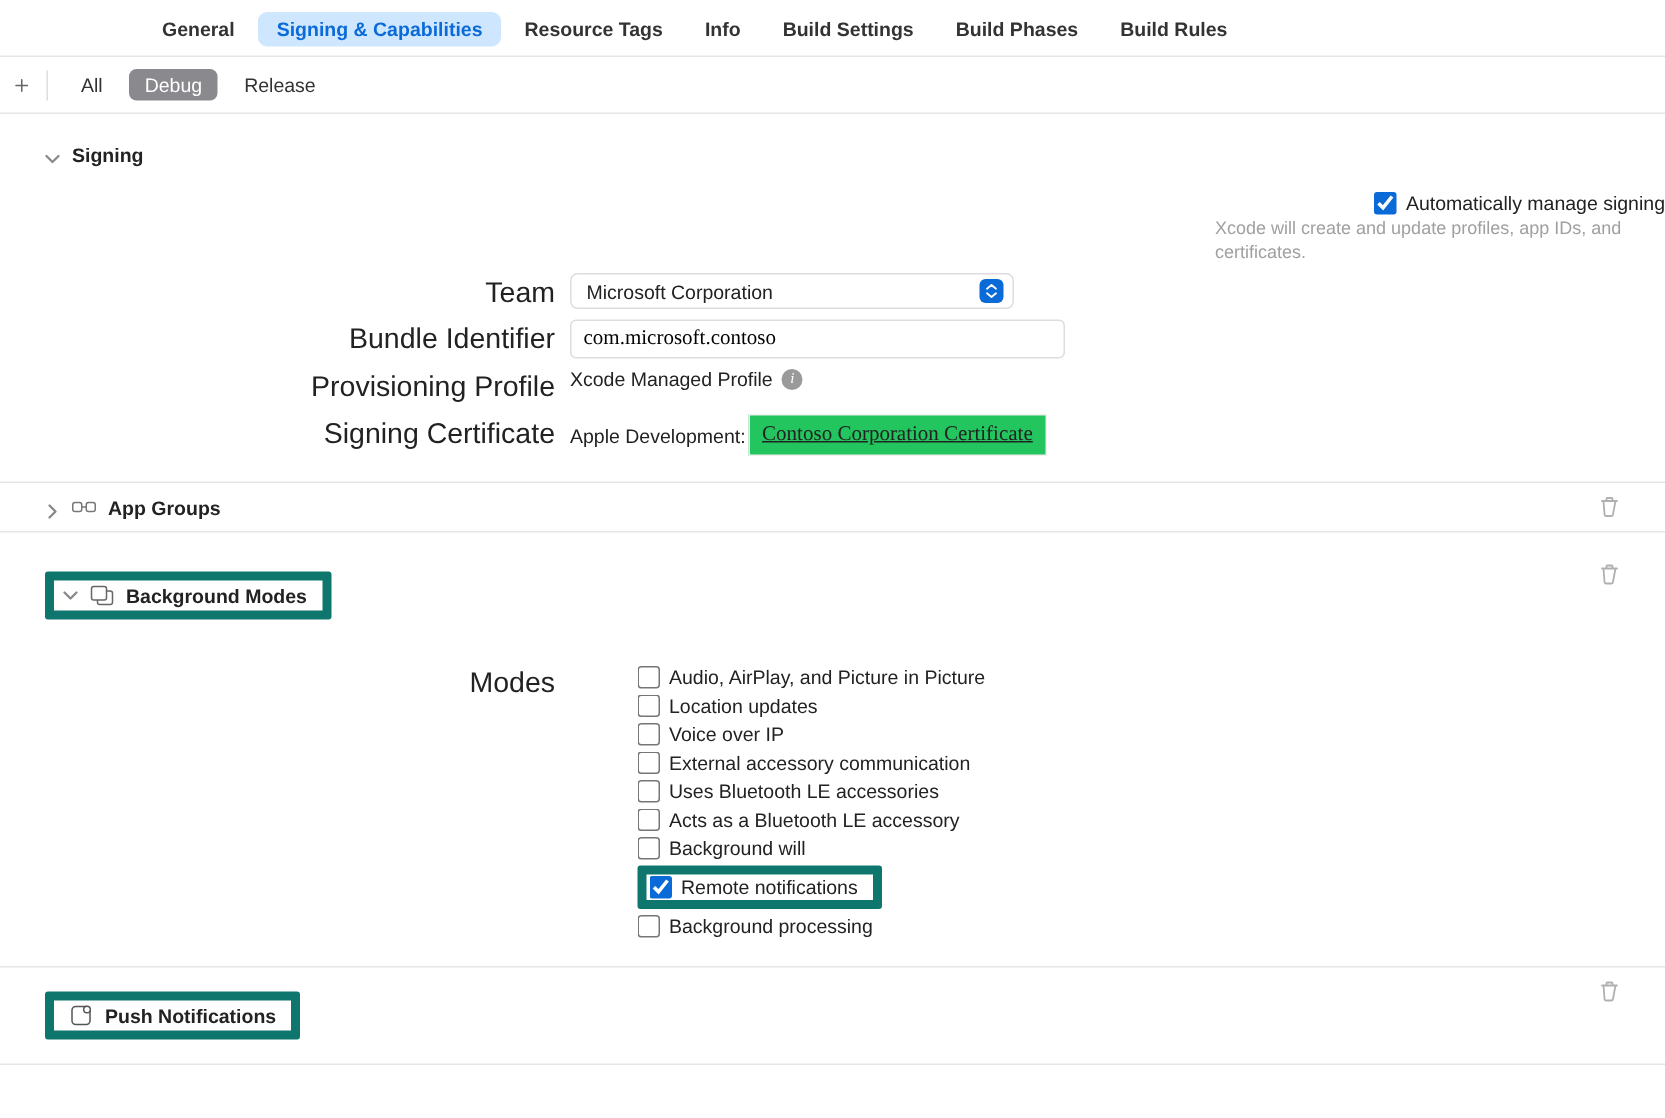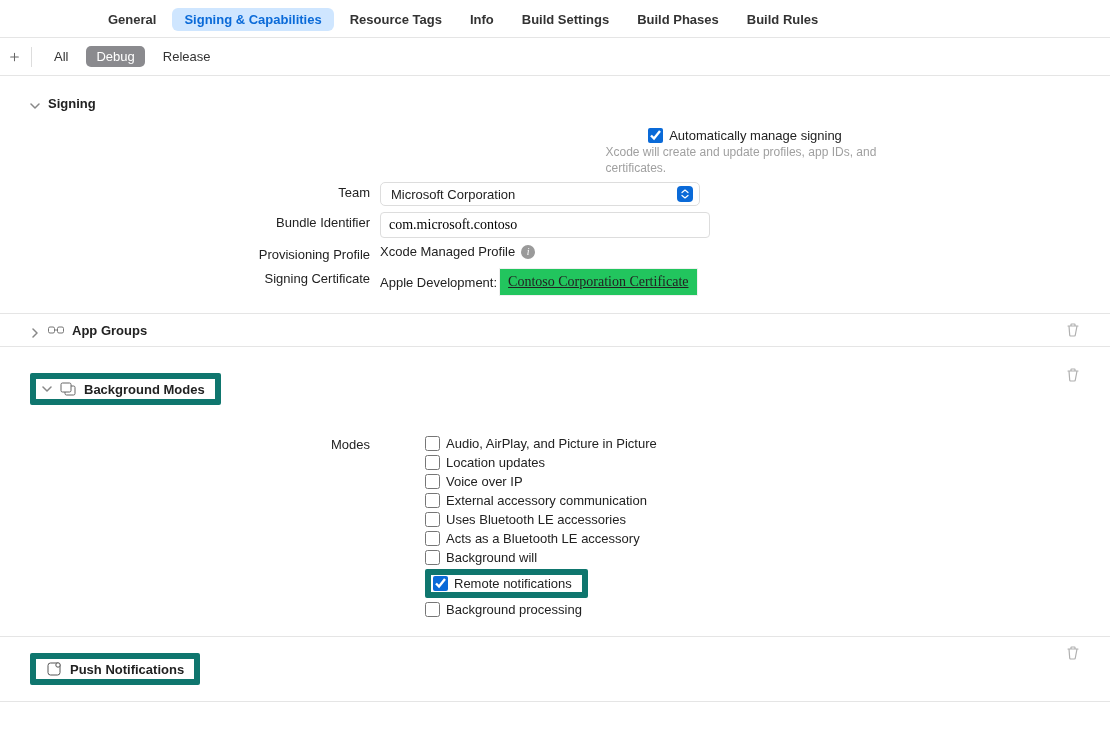--- a/index.html
+++ b/index.html
@@ -116,21 +116,21 @@
   .form-row {
     display: flex;
     align-items: flex-start;
     padding: 3px 0;
   }
   .form-label {
     width: 380px;
     text-align: right;
     padding-right: 10px;
     color: #222;
-    font-size: 13px;
+    font-size: 19px;
     padding-top: 3px;
   }
   .form-value {
     flex: 1;
     display: flex;
     align-items: center;
     font-size: 13px;
   }
   .hint {
     color: #a0a0a0;
@@ -145,21 +145,21 @@
     margin-right: 6px;
     cursor: pointer;
   }
 
   .popup {
     display: flex;
     align-items: center;
     border: 1px solid #ddd;
     border-radius: 5px;
     padding: 3px 6px 3px 10px;
-    width: 320px;
+    width: 296px;
     justify-content: space-between;
     background: #fff;
   }
   .popup .arrows {
     background: #0a6ad8;
     color: #fff;
     border-radius: 4px;
     width: 16px; height: 16px;
     display: flex; align-items: center; justify-content: center;
     font-size: 10px;
@@ -240,21 +240,21 @@
         <svg width="10" height="10" viewBox="0 0 10 10">
             <path d="M1 3l4 4 4-4" stroke="#888" stroke-width="1.5" fill="none" stroke-linecap="round" stroke-linejoin="round"></path>
           </svg>
       </span>
       <span class="section-title">Signing</span>
     </div>
 
     <div class="form-area">
       <div class="form-row">
         <div class="form-label"></div>
-        <div class="form-value" style="flex-direction:column; align-items:center;">
+        <div class="form-value" style="flex-direction:column; align-items:flex-end;">
           <div style="display:flex; align-items:center;">
             <input type="checkbox" class="mac-check" checked="" style="">
             <span>Automatically manage signing</span>
           </div>
           <div class="hint" style="margin-left:21px; max-width:300px;">Xcode will create and update profiles, app IDs, and certificates.</div>
         </div>
       </div>
 
       <div class="form-row">
         <div class="form-label">Team</div>

